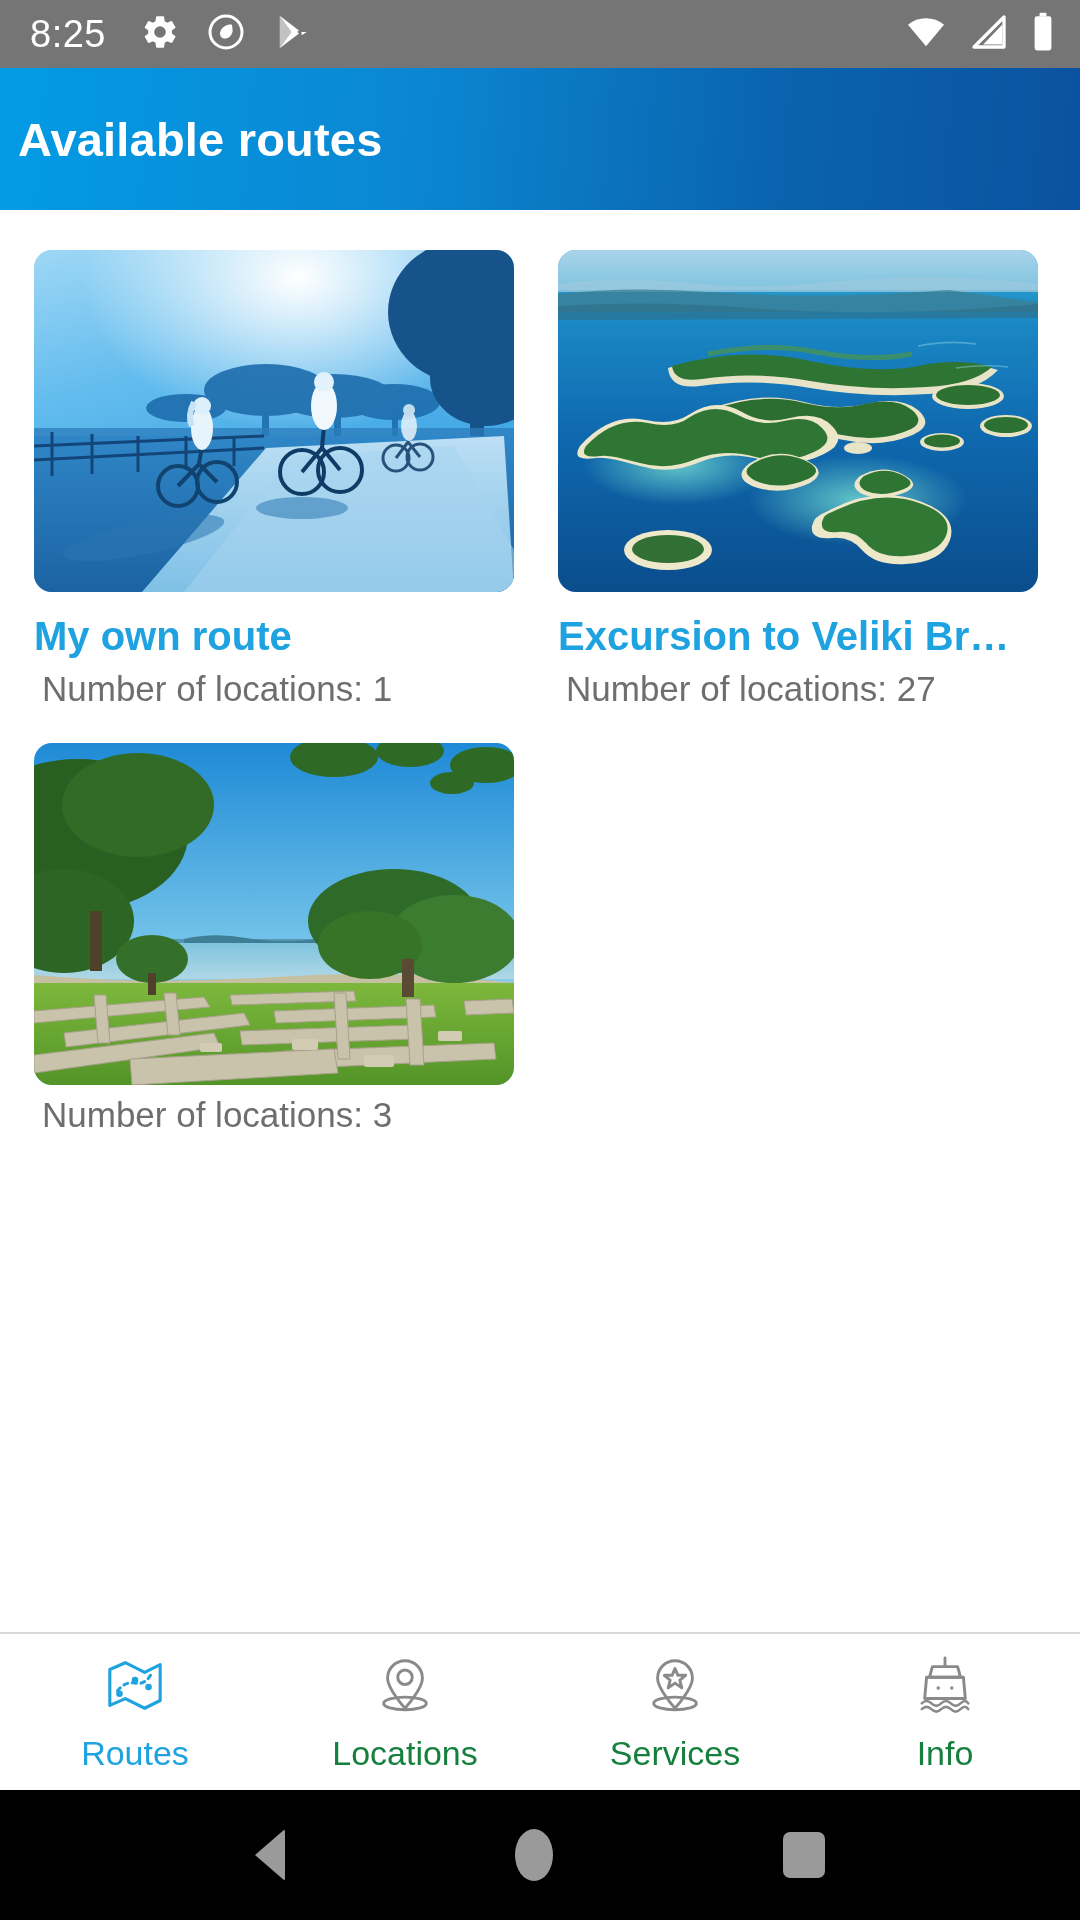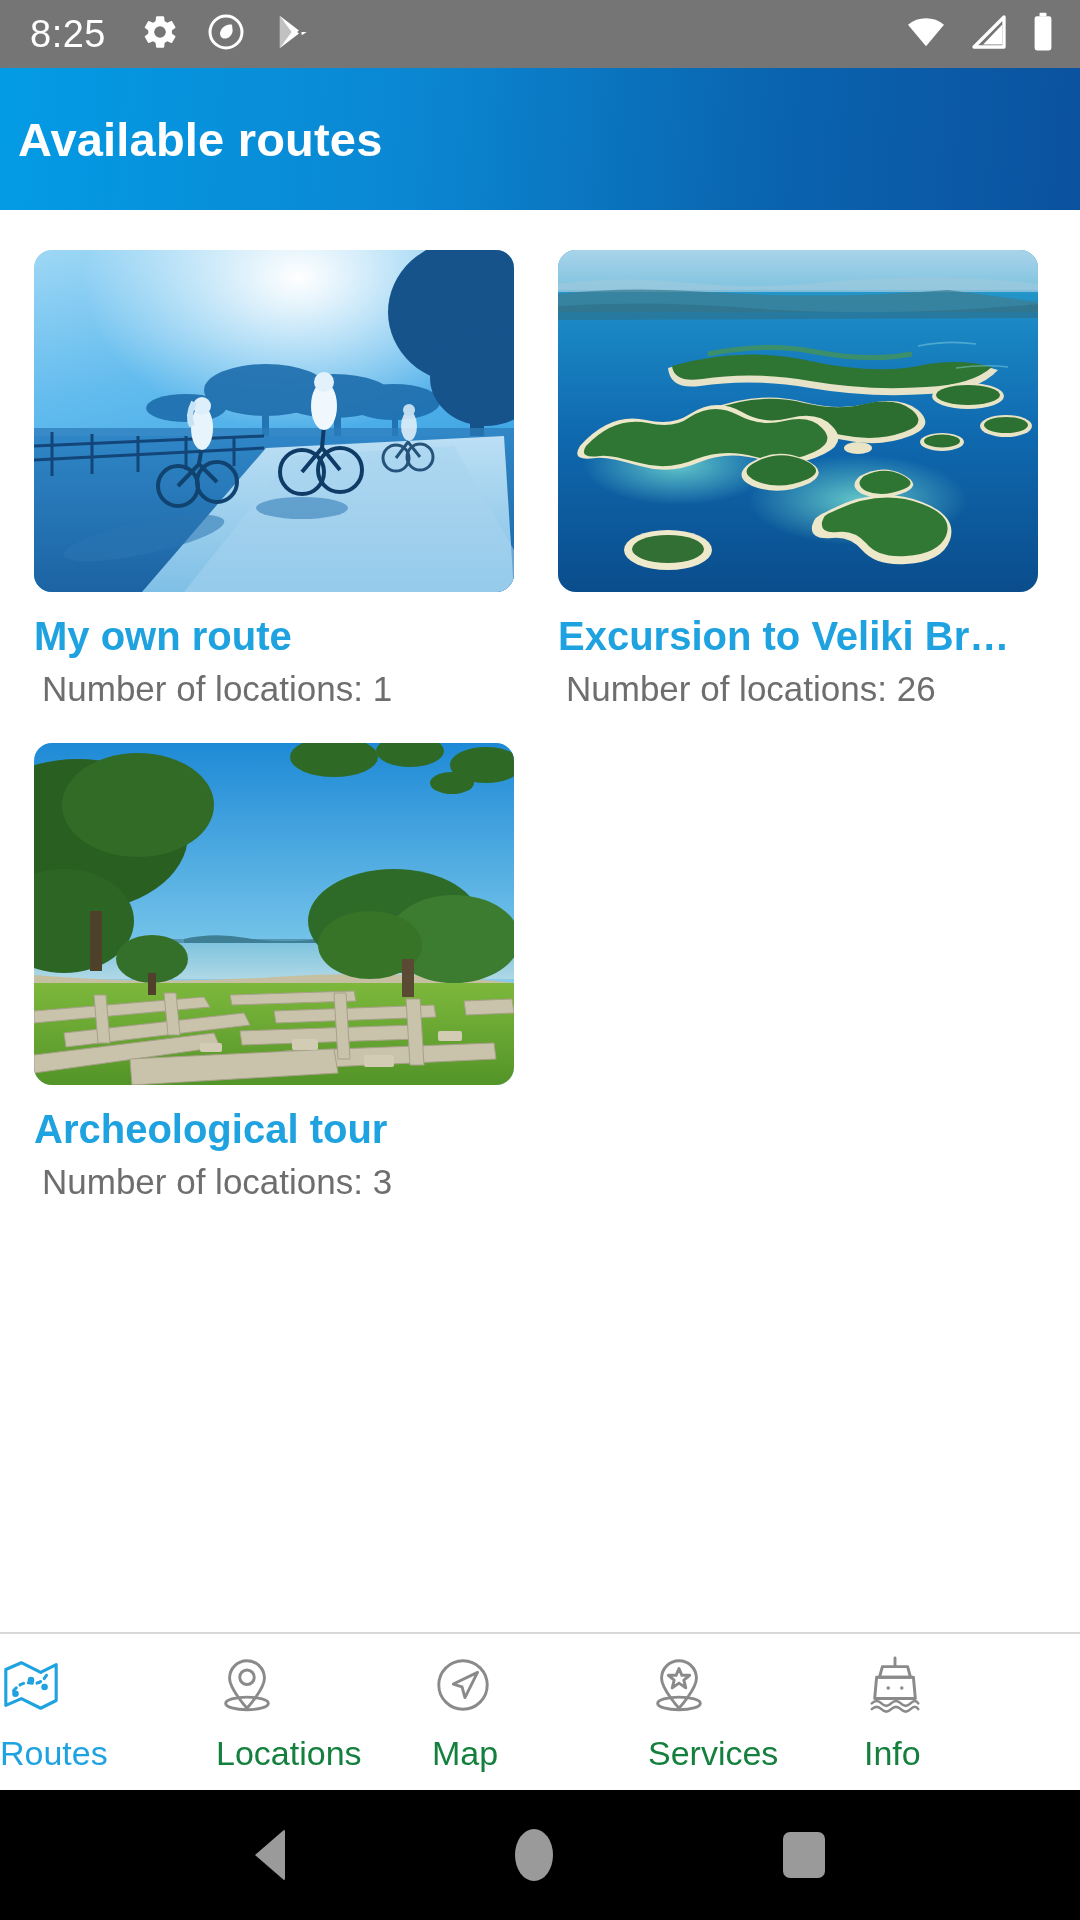--- a/index.html
+++ b/index.html
@@ -88,21 +88,21 @@
   
   .bottomnav {
     flex:0 0 158px; height:158px;
     background:#ffffff;
     border-top:2px solid #D8D8D8;
     display:flex; align-items:stretch;
   }
   .navitem {
     flex:1 1 0;
     display:flex; flex-direction:column;
-    align-items:flex-start; justify-content:center;
+    align-items:center; justify-content:center;
     gap:20px; cursor:pointer;
   }
   .navicon { width:62px; height:62px; display:block; }
   .navlabel {
     font-size:34px; font-weight:400;
     color:#15803d; line-height:1;
   }
   .navitem.active .navlabel { color:#1FA2E0; }
 
   
@@ -361,21 +361,21 @@
               <ellipse cx="110" cy="299" rx="36" ry="14" fill="#316F34"></ellipse>
             </g>
 
             <g stroke="#8FD8E6" stroke-width="1.6" opacity="0.45" fill="none">
               <path d="M360 96 q30 -6 58 -2"></path>
               <path d="M398 118 q28 -4 52 -1"></path>
             </g>
           </svg>
         </div>
         <div class="card-title">Excursion to Veliki Br…</div>
-        <div class="card-sub">Number of locations: 26</div>
+        <div class="card-sub">Number of locations: 27</div>
       </div>
 
       <div class="card">
         <div class="card-thumb">
           <svg viewBox="0 0 480 342" preserveAspectRatio="xMidYMid slice">
             <defs>
               <linearGradient id="sky3" x1="0" y1="0" x2="0" y2="1">
                 <stop offset="0%" stop-color="#1E8AD6"></stop>
                 <stop offset="55%" stop-color="#6FC0E8"></stop>
                 <stop offset="100%" stop-color="#BBE0F0"></stop>
@@ -441,21 +441,20 @@
               <ellipse cx="300" cy="14" rx="44" ry="20"></ellipse>
               <ellipse cx="376" cy="8" rx="34" ry="16"></ellipse>
               <ellipse cx="452" cy="22" rx="36" ry="18"></ellipse>
               <ellipse cx="418" cy="40" rx="22" ry="11"></ellipse>
             </g>
 
             <ellipse cx="118" cy="216" rx="36" ry="24" fill="#35702A"></ellipse>
             <rect x="114" y="230" width="8" height="22" fill="#50402B"></rect>
           </svg>
         </div>
-        <div class="card-title">Archeological tour</div>
         <div class="card-sub">Number of locations: 3</div>
       </div>
 
     </div>
   </div>
 
   <div class="bottomnav">
 
     <div class="navitem active">
       <span class="navicon">
@@ -474,29 +473,20 @@
       <span class="navicon">
         <svg viewBox="0 0 64 64" fill="none" stroke="#8A8A8A" stroke-width="3" stroke-linejoin="round" stroke-linecap="round">
           <path d="M32 7 C22 7 14 15 14 25 C14 36 32 56 32 56 C32 56 50 36 50 25 C50 15 42 7 32 7 Z"></path>
           <circle cx="32" cy="24" r="7.5"></circle>
           <ellipse cx="32" cy="51" rx="22" ry="6.5"></ellipse>
         </svg>
       </span>
       <span class="navlabel">Locations</span>
     </div>
 
-    <div class="navitem">
-      <span class="navicon">
-        <svg viewBox="0 0 64 64" fill="none" stroke="#8A8A8A" stroke-width="3" stroke-linejoin="round" stroke-linecap="round">
-          <circle cx="32" cy="32" r="25"></circle>
-          <path d="M47 19 L22 31 L31 34 L34 45 Z"></path>
-        </svg>
-      </span>
-      <span class="navlabel">Map</span>
-    </div>
 
     <div class="navitem">
       <span class="navicon">
         <svg viewBox="0 0 64 64" fill="none" stroke="#8A8A8A" stroke-width="3" stroke-linejoin="round" stroke-linecap="round">
           <path d="M32 7 C22 7 14 15 14 25 C14 36 32 56 32 56 C32 56 50 36 50 25 C50 15 42 7 32 7 Z"></path>
           <path d="M32 15 L35 22 L43 22 L37 27 L39 35 L32 30 L25 35 L27 27 L21 22 L29 22 Z"></path>
           <ellipse cx="32" cy="51" rx="22" ry="6.5"></ellipse>
         </svg>
       </span>
       <span class="navlabel">Services</span>

